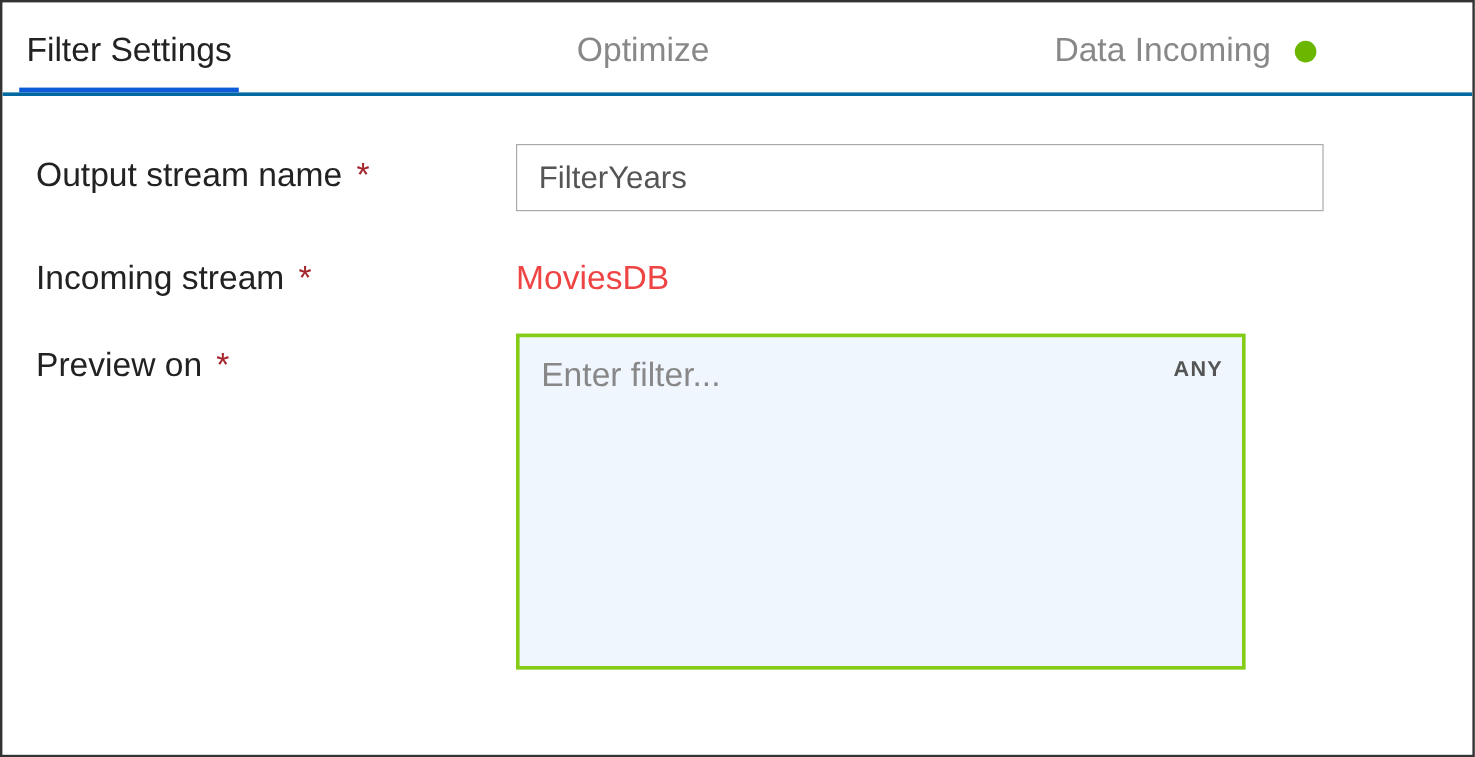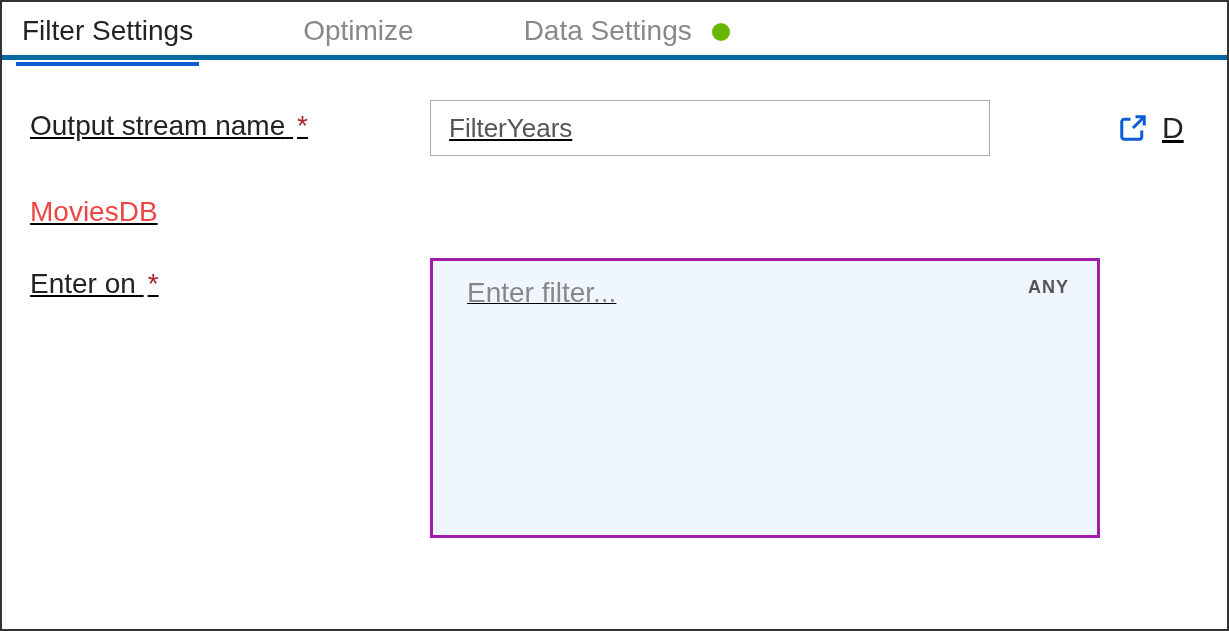--- a/index.html
+++ b/index.html
@@ -8,22 +8,23 @@
       background: #fff;
       width: 1229px;
       height: 631px;
       border: 2px solid #333;
       overflow: hidden;
     }
     .tab-bar {
       display: flex;
       align-items: center;
       padding: 0 20px;
-      border-bottom: 5px solid #0369a1;
-      height: 58px;
+      border-bottom: 3px solid #0369a1;
+      height: 78px;
+      justify-content: space-between;
     }
     .tab {
       font-size: 28px;
       color: #888;
       padding: 22px 0 18px 0;
       margin-right: 110px;
       cursor: pointer;
       position: relative;
       white-space: nowrap;
     }
@@ -48,40 +49,39 @@
       margin-left: 12px;
       vertical-align: middle;
     }
     .form-area {
       padding: 40px 28px 0 28px;
     }
     .form-row {
       display: flex;
       align-items: flex-start;
       margin-bottom: 30px;
-      text-decoration: underline;
     }
     .label-cell {
       width: 400px;
       flex-shrink: 0;
       font-size: 28px;
       color: #222;
       padding-top: 10px;
     }
     .req {
       color: #a4262c;
       margin-left: 4px;
     }
     .input-cell {
       flex: 1;
       display: flex;
       align-items: center;
     }
     .text-input {
-      width: 560px;
+      width: 673px;
       height: 56px;
       font-size: 26px;
       color: #555;
       padding: 0 18px;
       border: 1px solid #aaa;
       background: #fff;
     }
     .open-icon-cell {
       margin-left: 128px;
       display: flex;
@@ -97,49 +97,49 @@
       margin-left: 14px;
     }
     .link-value {
       font-size: 28px;
       color: #ef4444;
       cursor: pointer;
       padding-top: 10px;
     }
     .filter-box {
       position: relative;
-      width: 670px;
+      width: 608px;
       height: 280px;
-      border: 3px solid #a21caf;
+      border: 3px solid #84cc16;
       background: #f0f6fd;
-      padding: 16px 34px;
+      padding: 16px 18px;
     }
     .filter-placeholder {
       font-size: 28px;
       color: #888;
     }
     .any-badge {
       position: absolute;
       top: 16px;
-      right: 28px;
+      right: 16px;
       font-size: 18px;
       font-weight: 700;
       letter-spacing: 1px;
       color: #555;
       text-align: right;
     }
   </style>
 </head>
 <body>
 
 <div class="tab-bar">
   <div class="tab active">Filter Settings</div>
   <div class="tab">Optimize</div>
   <div class="tab">
-    <span>Data Settings</span>
+    <span>Data Incoming</span>
     <span class="status-dot"></span>
   </div>
 </div>
 
 <div class="form-area">
 
   <div class="form-row">
     <div class="label-cell">
       <span>Output stream name</span>
       <span class="req">*</span>
@@ -153,28 +153,32 @@
             <path d="M21 3l-9 9"></path>
             <path d="M19 14v5a2 2 0 0 1-2 2H5a2 2 0 0 1-2-2V7a2 2 0 0 1 2-2h5"></path>
           </svg>
         </span>
         <span class="trunc-letter">D</span>
       </div>
     </div>
   </div>
 
   <div class="form-row">
+    <div class="label-cell">
+      <span>Incoming stream</span>
+      <span class="req">*</span>
+    </div>
     <div class="input-cell">
       <span class="link-value">MoviesDB</span>
     </div>
   </div>
 
   <div class="form-row">
     <div class="label-cell">
-      <span>Enter on</span>
+      <span>Preview on</span>
       <span class="req">*</span>
     </div>
     <div class="input-cell">
       <div class="filter-box">
         <span class="filter-placeholder">Enter filter...</span>
         <span class="any-badge">ANY</span>
       </div>
     </div>
   </div>
 

